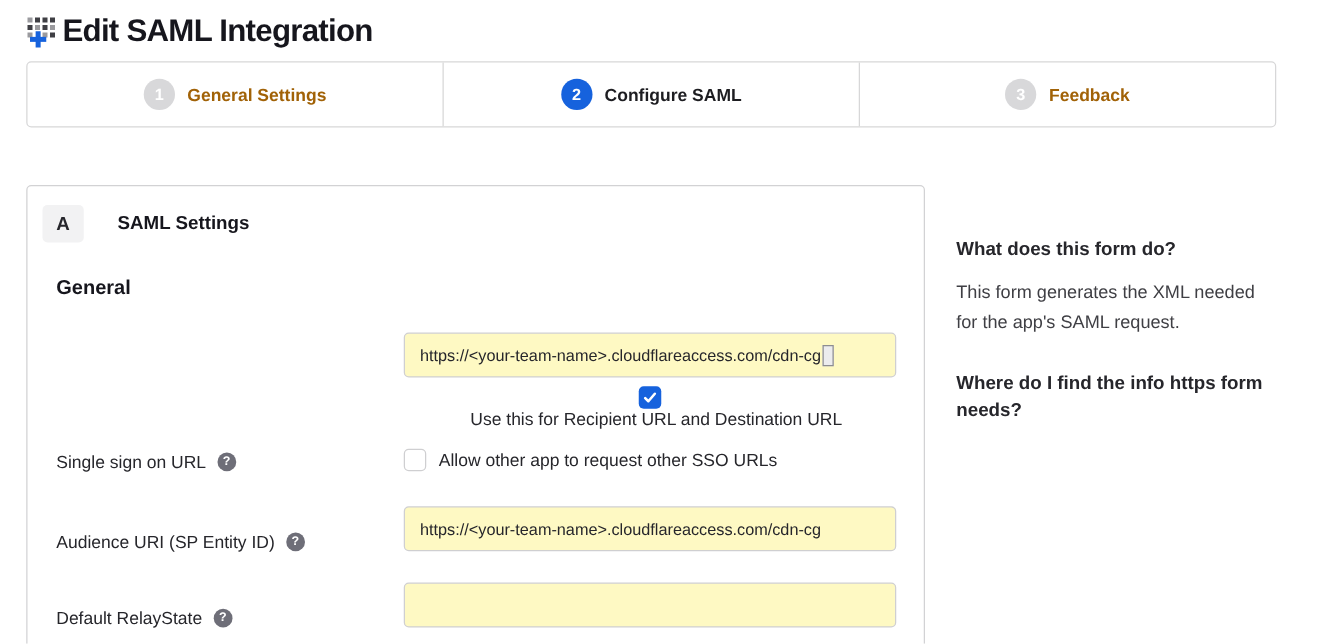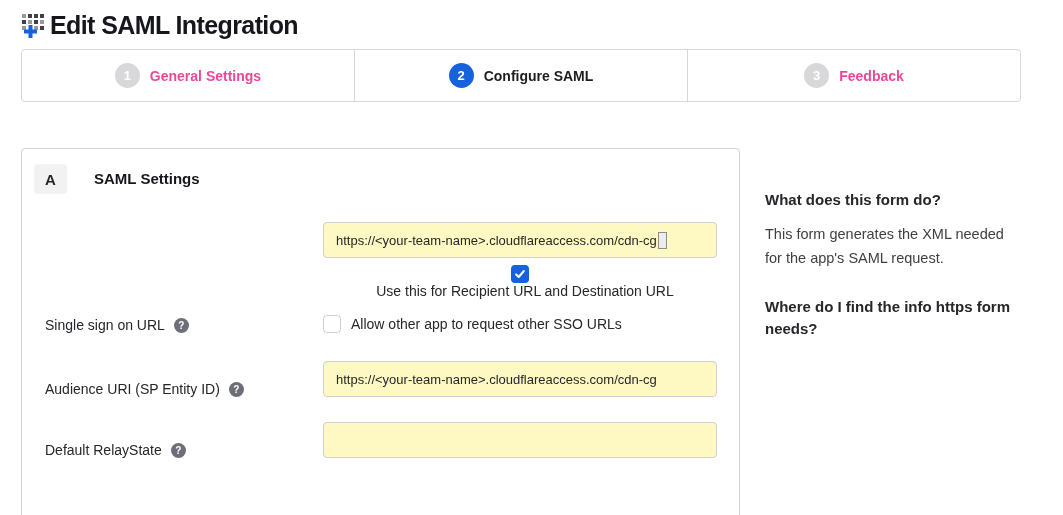--- a/index.html
+++ b/index.html
@@ -18,21 +18,21 @@
     display:flex; margin:7px 42px 0 21px; height:53px;
     border:1px solid #d7d7d8; border-radius:4px; background:#fff;
   }
   .step { flex:1; display:flex; align-items:center; justify-content:center; cursor:default; }
   .step + .step { border-left:1px solid #d7d7d8; }
   .step-circle {
     width:25px; height:25px; border-radius:50%; margin-right:10px;
     display:flex; align-items:center; justify-content:center;
     font-size:13px; font-weight:700; color:#fff; background:#d8d8da;
   }
-  .step-label { font-size:14px; font-weight:700; color:#ec4899; }
+  .step-label { font-size:14px; font-weight:700; color:#a16207; }
   .step.active .step-circle { background:#1662dd; }
   .step.active .step-label { color:#1d1d21; }
   
   .main { display:flex; align-items:flex-start; margin:46px 0 0 21px; }
   .form-card {
     width:719px; min-height:600px; background:#fff;
     border:1px solid #d2d2d4; border-radius:4px;
     padding:13px 23px 40px 23px;
   }
   .section-header { display:flex; align-items:center; margin-bottom:28px; }
@@ -127,20 +127,21 @@
 
   <div class="main">
 
     <div class="form-card">
 
       <div class="section-header">
         <span class="section-badge">A</span>
         <span class="section-title">SAML Settings</span>
       </div>
 
+      <h2 class="group-title">General</h2>
 
       <div class="field-row">
         <div class="label-col">
           <span class="field-label">Single sign on URL</span>
           <span class="help-icon">?</span>
         </div>
         <div class="control-col">
           <div class="text-input">
             <span>https://&lt;your-team-name&gt;.cloudflareaccess.com/cdn-cg</span>
             <span class="cursor-box"></span>

